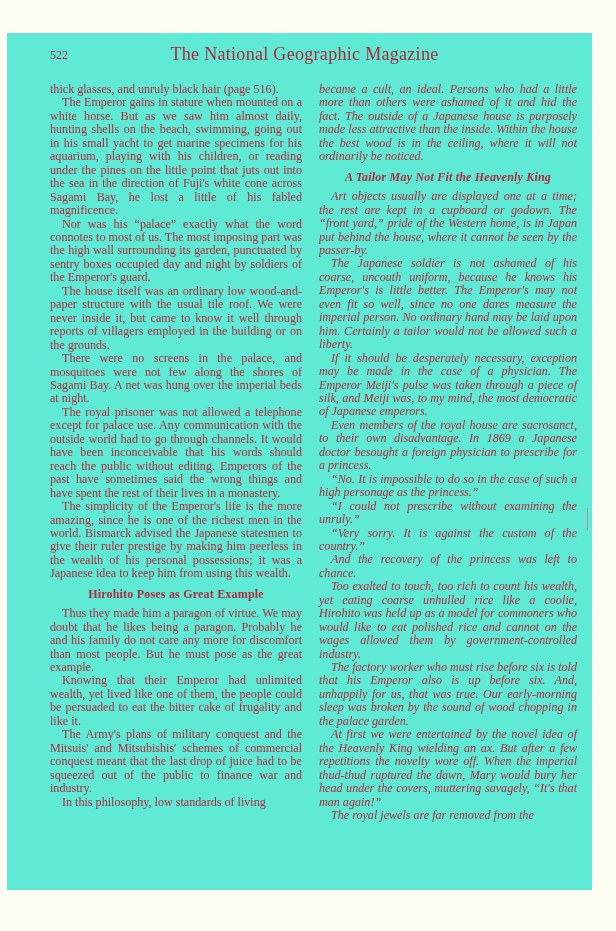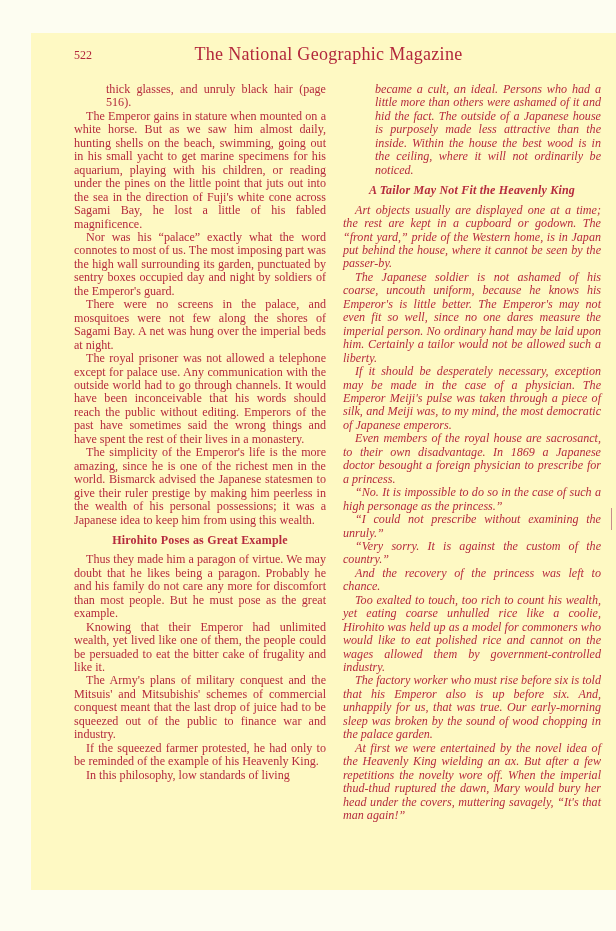--- a/index.html
+++ b/index.html
@@ -3,23 +3,23 @@
 <meta charset="utf-8">
 <style>
   html, body { margin: 0; padding: 0; }
   body {
     width: 616px; height: 931px;
     background: #fdfdf1;
     position: relative; overflow: hidden;
     font-family: "Liberation Serif", "DejaVu Serif", serif;
   }
   .page {
-    position: absolute; left: 31px; top: 33px;
+    position: absolute; left: 7px; top: 33px;
     width: 585px; height: 857px;
-    background: #fef9c3;
+    background: #5eead4;
   }
   .header {
     position: absolute; left: 0; top: 10px; width: 585px; height: 24px;
     color: #b3273b;
   }
   .page-num {
     position: absolute; left: 43px; top: 5px;
     font-size: 12px;
   }
   .running-title {
@@ -29,21 +29,21 @@
   }
   .col {
     position: absolute; top: 50px;
     color: #b52a3d;
     font-size: 12.1px; line-height: 13.45px;
     text-align: justify;
   }
   .col-left { left: 43px; width: 252px; }
   .col-right { left: 312px; width: 258px; font-style: italic; }
   .col p { margin: 0; text-indent: 12px; }
-  .col p.noindent { text-indent: 0; margin-left: 32px; }
+  .col p.noindent { text-indent: 0; }
   .col h3 {
     margin: 7px 0 6px 0; font-size: 12px; font-weight: bold;
     text-align: center; letter-spacing: 0.2px; text-indent: 0;
   }
   .margin-mark {
     position: absolute; width: 1px; background: #c98a8f;
   }
 </style>
 </head>
 <body>
@@ -51,41 +51,42 @@
 <div class="page">
   <div class="header">
     <span class="page-num">522</span>
     <div class="running-title">The National Geographic Magazine</div>
   </div>
 
   <div class="col col-left">
     <p class="noindent">thick glasses, and unruly black hair (page 516).</p>
     <p>The Emperor gains in stature when mounted on a white horse. But as we saw him almost daily, hunting shells on the beach, swimming, going out in his small yacht to get marine specimens for his aquarium, playing with his children, or reading under the pines on the little point that juts out into the sea in the direction of Fuji's white cone across Sagami Bay, he lost a little of his fabled magnificence.</p>
     <p>Nor was his “palace” exactly what the word connotes to most of us. The most imposing part was the high wall surrounding its garden, punctuated by sentry boxes occupied day and night by soldiers of the Emperor's guard.</p>
+    <p>The house itself was an ordinary low wood-and-paper structure with the usual tile roof. We were never inside it, but came to know it well through reports of villagers employed in the building or on the grounds.</p>
     <p>There were no screens in the palace, and mosquitoes were not few along the shores of Sagami Bay. A net was hung over the imperial beds at night.</p>
     <p>The royal prisoner was not allowed a telephone except for palace use. Any communication with the outside world had to go through channels. It would have been inconceivable that his words should reach the public without editing. Emperors of the past have sometimes said the wrong things and have spent the rest of their lives in a monastery.</p>
     <p>The simplicity of the Emperor's life is the more amazing, since he is one of the richest men in the world. Bismarck advised the Japanese statesmen to give their ruler prestige by making him peerless in the wealth of his personal possessions; it was a Japanese idea to keep him from using this wealth.</p>
     <h3>Hirohito Poses as Great Example</h3>
     <p>Thus they made him a paragon of virtue. We may doubt that he likes being a paragon. Probably he and his family do not care any more for discomfort than most people. But he must pose as the great example.</p>
     <p>Knowing that their Emperor had unlimited wealth, yet lived like one of them, the people could be persuaded to eat the bitter cake of frugality and like it.</p>
     <p>The Army's plans of military conquest and the Mitsuis' and Mitsubishis' schemes of commercial conquest meant that the last drop of juice had to be squeezed out of the public to finance war and industry.</p>
-    <p>If the squeezed farmer protested, he had only to be reminded of the example of his Heavenly King.</p>
     <p>In this philosophy, low standards of living</p>
   </div>
 
   <div class="col col-right">
     <p class="noindent">became a cult, an ideal. Persons who had a little more than others were ashamed of it and hid the fact. The outside of a Japanese house is purposely made less attractive than the inside. Within the house the best wood is in the ceiling, where it will not ordinarily be noticed.</p>
     <h3>A Tailor May Not Fit the Heavenly King</h3>
     <p>Art objects usually are displayed one at a time; the rest are kept in a cupboard or godown. The “front yard,” pride of the Western home, is in Japan put behind the house, where it cannot be seen by the passer-by.</p>
     <p>The Japanese soldier is not ashamed of his coarse, uncouth uniform, because he knows his Emperor's is little better. The Emperor's may not even fit so well, since no one dares measure the imperial person. No ordinary hand may be laid upon him. Certainly a tailor would not be allowed such a liberty.</p>
     <p>If it should be desperately necessary, exception may be made in the case of a physician. The Emperor Meiji's pulse was taken through a piece of silk, and Meiji was, to my mind, the most democratic of Japanese emperors.</p>
     <p>Even members of the royal house are sacrosanct, to their own disadvantage. In 1869 a Japanese doctor besought a foreign physician to prescribe for a princess.</p>
     <p>“No. It is impossible to do so in the case of such a high personage as the princess.”</p>
     <p>“I could not prescribe without examining the unruly.”</p>
     <p>“Very sorry. It is against the custom of the country.”</p>
     <p>And the recovery of the princess was left to chance.</p>
     <p>Too exalted to touch, too rich to count his wealth, yet eating coarse unhulled rice like a coolie, Hirohito was held up as a model for commoners who would like to eat polished rice and cannot on the wages allowed them by government-controlled industry.</p>
     <p>The factory worker who must rise before six is told that his Emperor also is up before six. And, unhappily for us, that was true. Our early-morning sleep was broken by the sound of wood chopping in the palace garden.</p>
     <p>At first we were entertained by the novel idea of the Heavenly King wielding an ax. But after a few repetitions the novelty wore off. When the imperial thud-thud ruptured the dawn, Mary would bury her head under the covers, muttering savagely, “It's that man again!”</p>
+    <p>The royal jewels are far removed from the</p>
   </div>
 
   <div class="margin-mark" style="left:580px; top:475px; height:22px;"></div>
 </div>
 
 </body></html>

